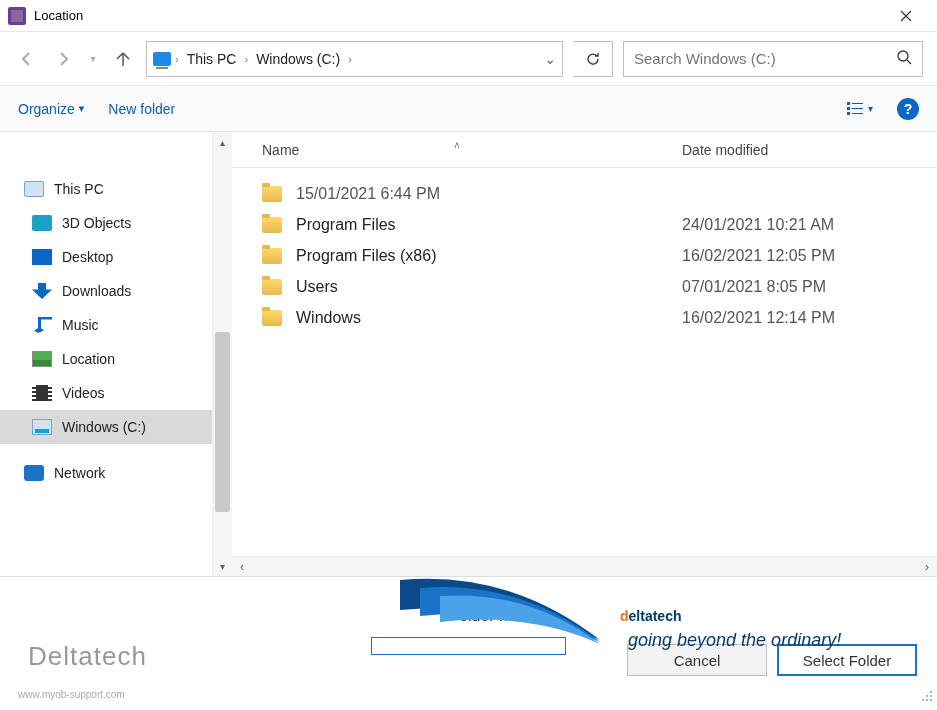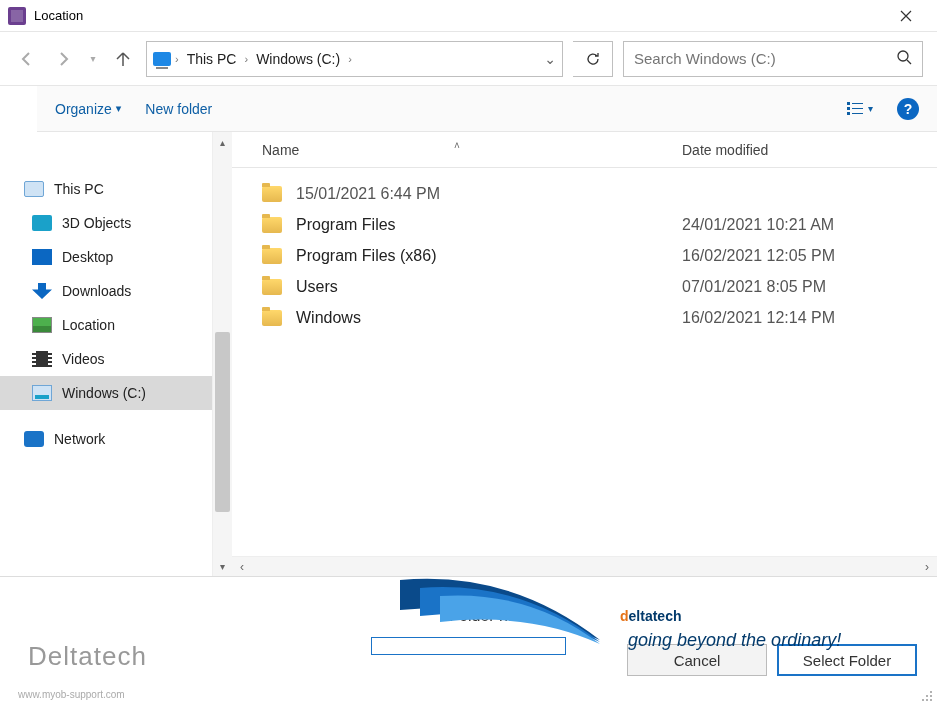--- a/index.html
+++ b/index.html
@@ -21,21 +21,21 @@
 .addrbar .pc-icon::after { content:''; position:absolute; left:3px; right:3px; bottom:-3px; height:2px; background:#888; }
 .addrbar .crumb { padding: 2px 4px; color:#222; }
 .addrbar .chev { color:#777; font-size:11px; }
 .addrbar .drop { margin-left:auto; color:#666; }
 .refresh-box { width: 40px; height: 36px; border:1px solid #bfbfbf; border-left:none; display:flex; align-items:center; justify-content:center; color:#333; }
 .searchbox { width: 300px; height:36px; border:1px solid #bfbfbf; display:flex; align-items:center; padding: 0 10px; color:#888; }
 .searchbox input { flex:1; border:none; outline:none; font-size:15px; color:#555; }
 .searchbox .search-ic { color:#333; }
 
 
-.toolbar { height: 46px; display:flex; align-items:center; padding: 0 18px; gap: 24px; background:#fafafa; border-bottom:1px solid #e6e6e6;margin-left:37px; }
+.toolbar { height: 46px; display:flex; align-items:center; padding: 0 18px; gap: 24px; background:#fafafa; border-bottom:1px solid #e6e6e6; }
 .tb-link { color:#0e5fa5; font-size:17px; display:flex; align-items:center; gap:4px; cursor:pointer; }
 .tb-link .caret { font-size:11px; color:#0e5fa5; }
 .tb-spacer { flex:1; }
 .viewbtn { color:#0e5fa5; display:flex; align-items:center; gap:4px; }
 .viewbtn svg { width:18px; height:18px; }
 .help { width:22px; height:22px; background:#0b67c2; border-radius:50%; color:#fff; display:flex; align-items:center; justify-content:center; font-weight:bold; font-size:14px; cursor:pointer; }
 
 
 .body { display:flex; height: 444px; }
 .sidebar-wrap { width: 232px; display:flex; background:#fff; }
@@ -194,20 +194,24 @@
           </div>
           <div class="side-item">
             <span class="ic ic-desk"></span>
             <span>Desktop</span>
           </div>
           <div class="side-item">
             <span class="ic ic-dl"></span>
             <span>Downloads</span>
           </div>
           <div class="side-item">
+            <span class="ic ic-music"></span>
+            <span>Music</span>
+          </div>
+          <div class="side-item">
             <span class="ic ic-pic"></span>
             <span>Location</span>
           </div>
           <div class="side-item">
             <span class="ic ic-vid"></span>
             <span>Videos</span>
           </div>
           <div class="side-item selected">
             <span class="ic ic-drive"></span>
             <span>Windows (C:)</span>

